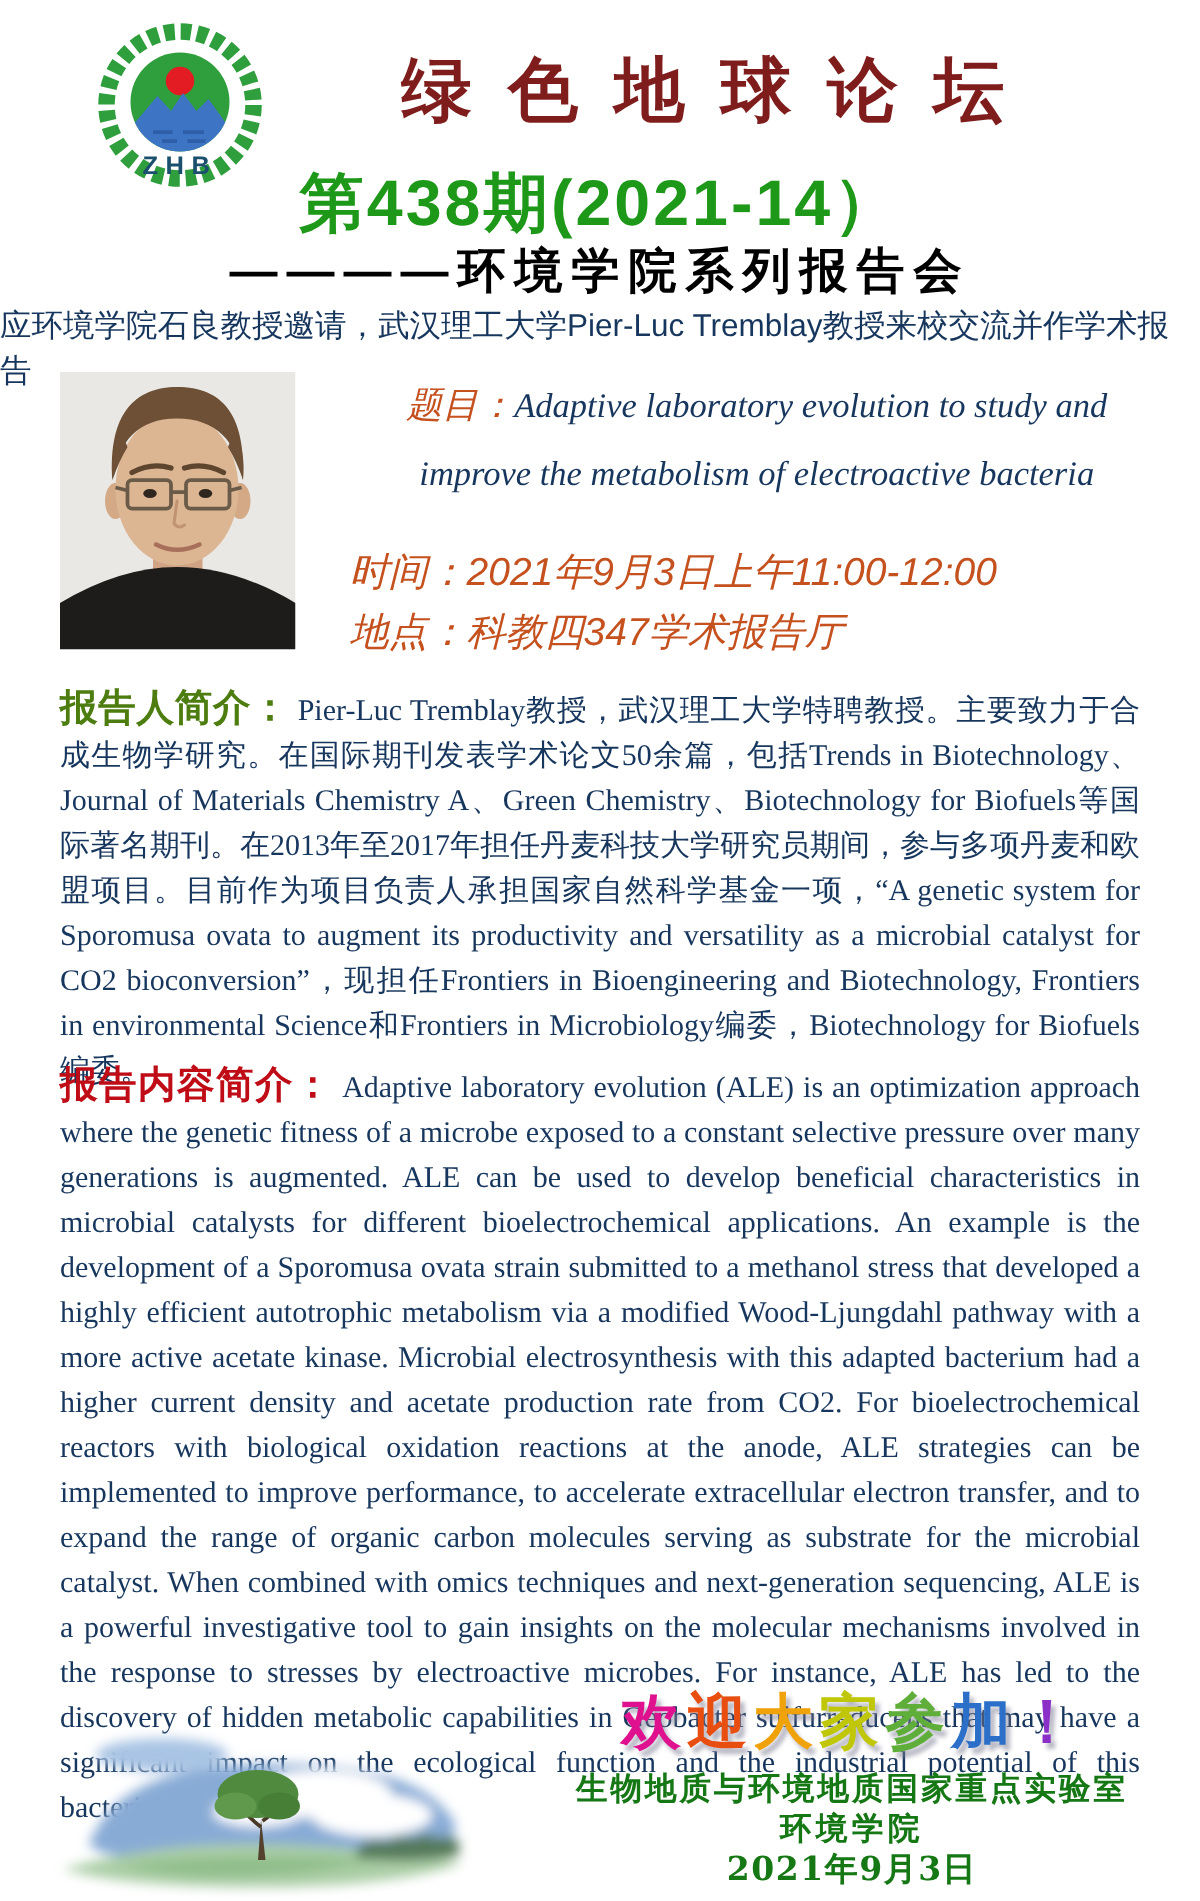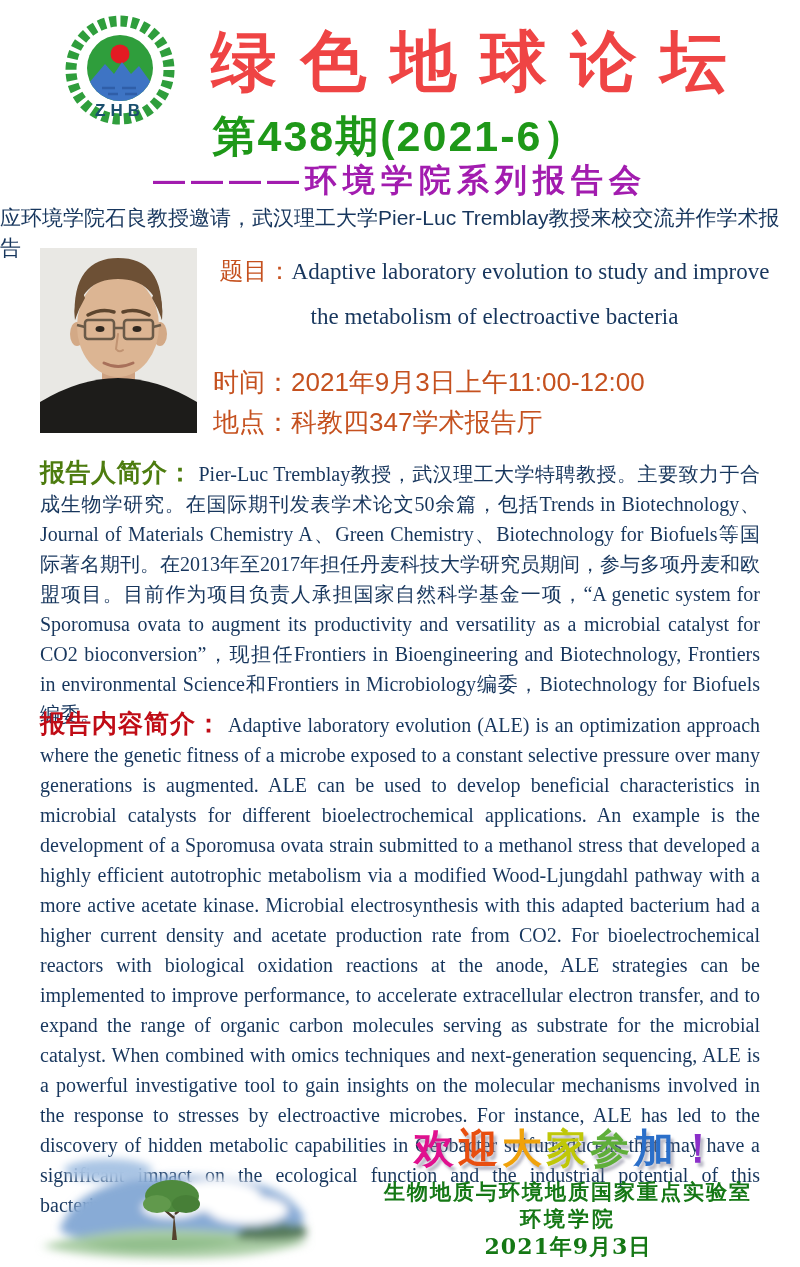--- a/index.html
+++ b/index.html
@@ -3,32 +3,32 @@
 <meta charset="utf-8">
 <style>
   html,body{margin:0;padding:0;}
   body{background:#ffffff;font-family:"Liberation Sans","DejaVu Sans",sans-serif;}
   .page{position:relative;width:800px;height:1267px;margin:0 auto;background:#ffffff;overflow:hidden;}
 
   
   .logo{position:absolute;left:58px;top:12px;width:124px;height:118px;}
   .forum-title{position:absolute;left:165px;right:4px;top:8px;height:106px;line-height:106px;
     text-align:center;font-family:"DejaVu Serif","Liberation Serif",serif;font-weight:900;
-    font-size:66px;letter-spacing:24px;color:#ef4444;white-space:nowrap;}
+    font-size:47px;letter-spacing:24px;color:#7f1d1d;white-space:nowrap;}
   .issue{position:absolute;left:0;right:0;top:110px;text-align:center;
     font-size:43px;line-height:52px;font-weight:800;color:#1e9818;letter-spacing:2px;}
   .series{position:absolute;left:0;right:0;top:160px;text-align:center;
-    font-size:32px;line-height:40px;font-weight:700;color:#a21caf;letter-spacing:6px;}
+    font-size:32px;line-height:40px;font-weight:700;color:#000000;letter-spacing:6px;}
   .invite{position:absolute;left:0;right:0;top:203px;margin:0;text-align:left;
     font-size:21px;line-height:30px;font-weight:500;color:#17365d;}
 
   
   .info{position:absolute;left:40px;right:24px;top:248px;display:flex;}
   .photo{flex:none;width:157px;height:185px;}
-  .meta{flex:1;padding-left:16px;}
+  .meta{flex:1;padding-left:36px;font-style:italic;}
   .talk-title{margin:0;text-align:center;font-family:"Liberation Serif","DejaVu Serif",serif;
     font-size:23px;line-height:45px;color:#17365d;}
   .talk-title .lbl{font-family:"Liberation Sans",sans-serif;font-size:24px;color:#c5511f;}
   .time-line{margin:24px 0 0;font-size:26px;line-height:38px;color:#c5511f;font-weight:500;}
   .venue-line{margin:2px 0 0;font-size:26px;line-height:38px;color:#c5511f;font-weight:500;}
 
   
   .para{position:absolute;left:40px;right:40px;margin:0;text-align:justify;
     font-family:"Liberation Serif","DejaVu Serif",serif;font-size:20px;line-height:30px;color:#17365d;}
   .bio{top:457px;}
@@ -65,21 +65,21 @@
       <circle cx="62" cy="56" r="33" fill="#2f9e3c"></circle>
       <circle cx="62" cy="42" r="9.5" fill="#e31b23"></circle>
       <g clip-path="url(#discClip)">
         <path d="M30,72 L47,52 L56,62 L64,50 L73,62 L81,54 L94,72 L94,90 L30,90 Z" fill="#3e74c4"></path>
         <path d="M44,76 h13 M64,76 h14 M50,82 h10 M67,82 h12" stroke="#2f5ea8" stroke-width="2.5"></path>
       </g>
       <text x="62" y="104" text-anchor="middle" font-size="17" font-weight="bold" fill="#1a4f6e" letter-spacing="5">ZHB</text>
     </svg>
   </div>
   <div class="forum-title">绿色地球论坛</div>
-  <div class="issue">第438期(2021-6）</div>
+  <div class="issue">第438期(2021-14）</div>
   <div class="series">————环境学院系列报告会</div>
   <p class="invite">应环境学院石良教授邀请，武汉理工大学Pier-Luc Tremblay教授来校交流并作学术报告</p>
 
   <div class="info">
     <div class="photo">
       <svg viewBox="0 0 157 185" width="157" height="185">
         <rect width="157" height="185" fill="#e9e8e4"></rect>
         <rect x="62" y="108" width="33" height="36" fill="#cfa383"></rect>
         <path d="M0,185 V154 Q40,130 78,130 Q117,130 157,154 V185 Z" fill="#1d1c1a"></path>
         <ellipse cx="37" cy="86" rx="7" ry="12" fill="#d3a986"></ellipse>

